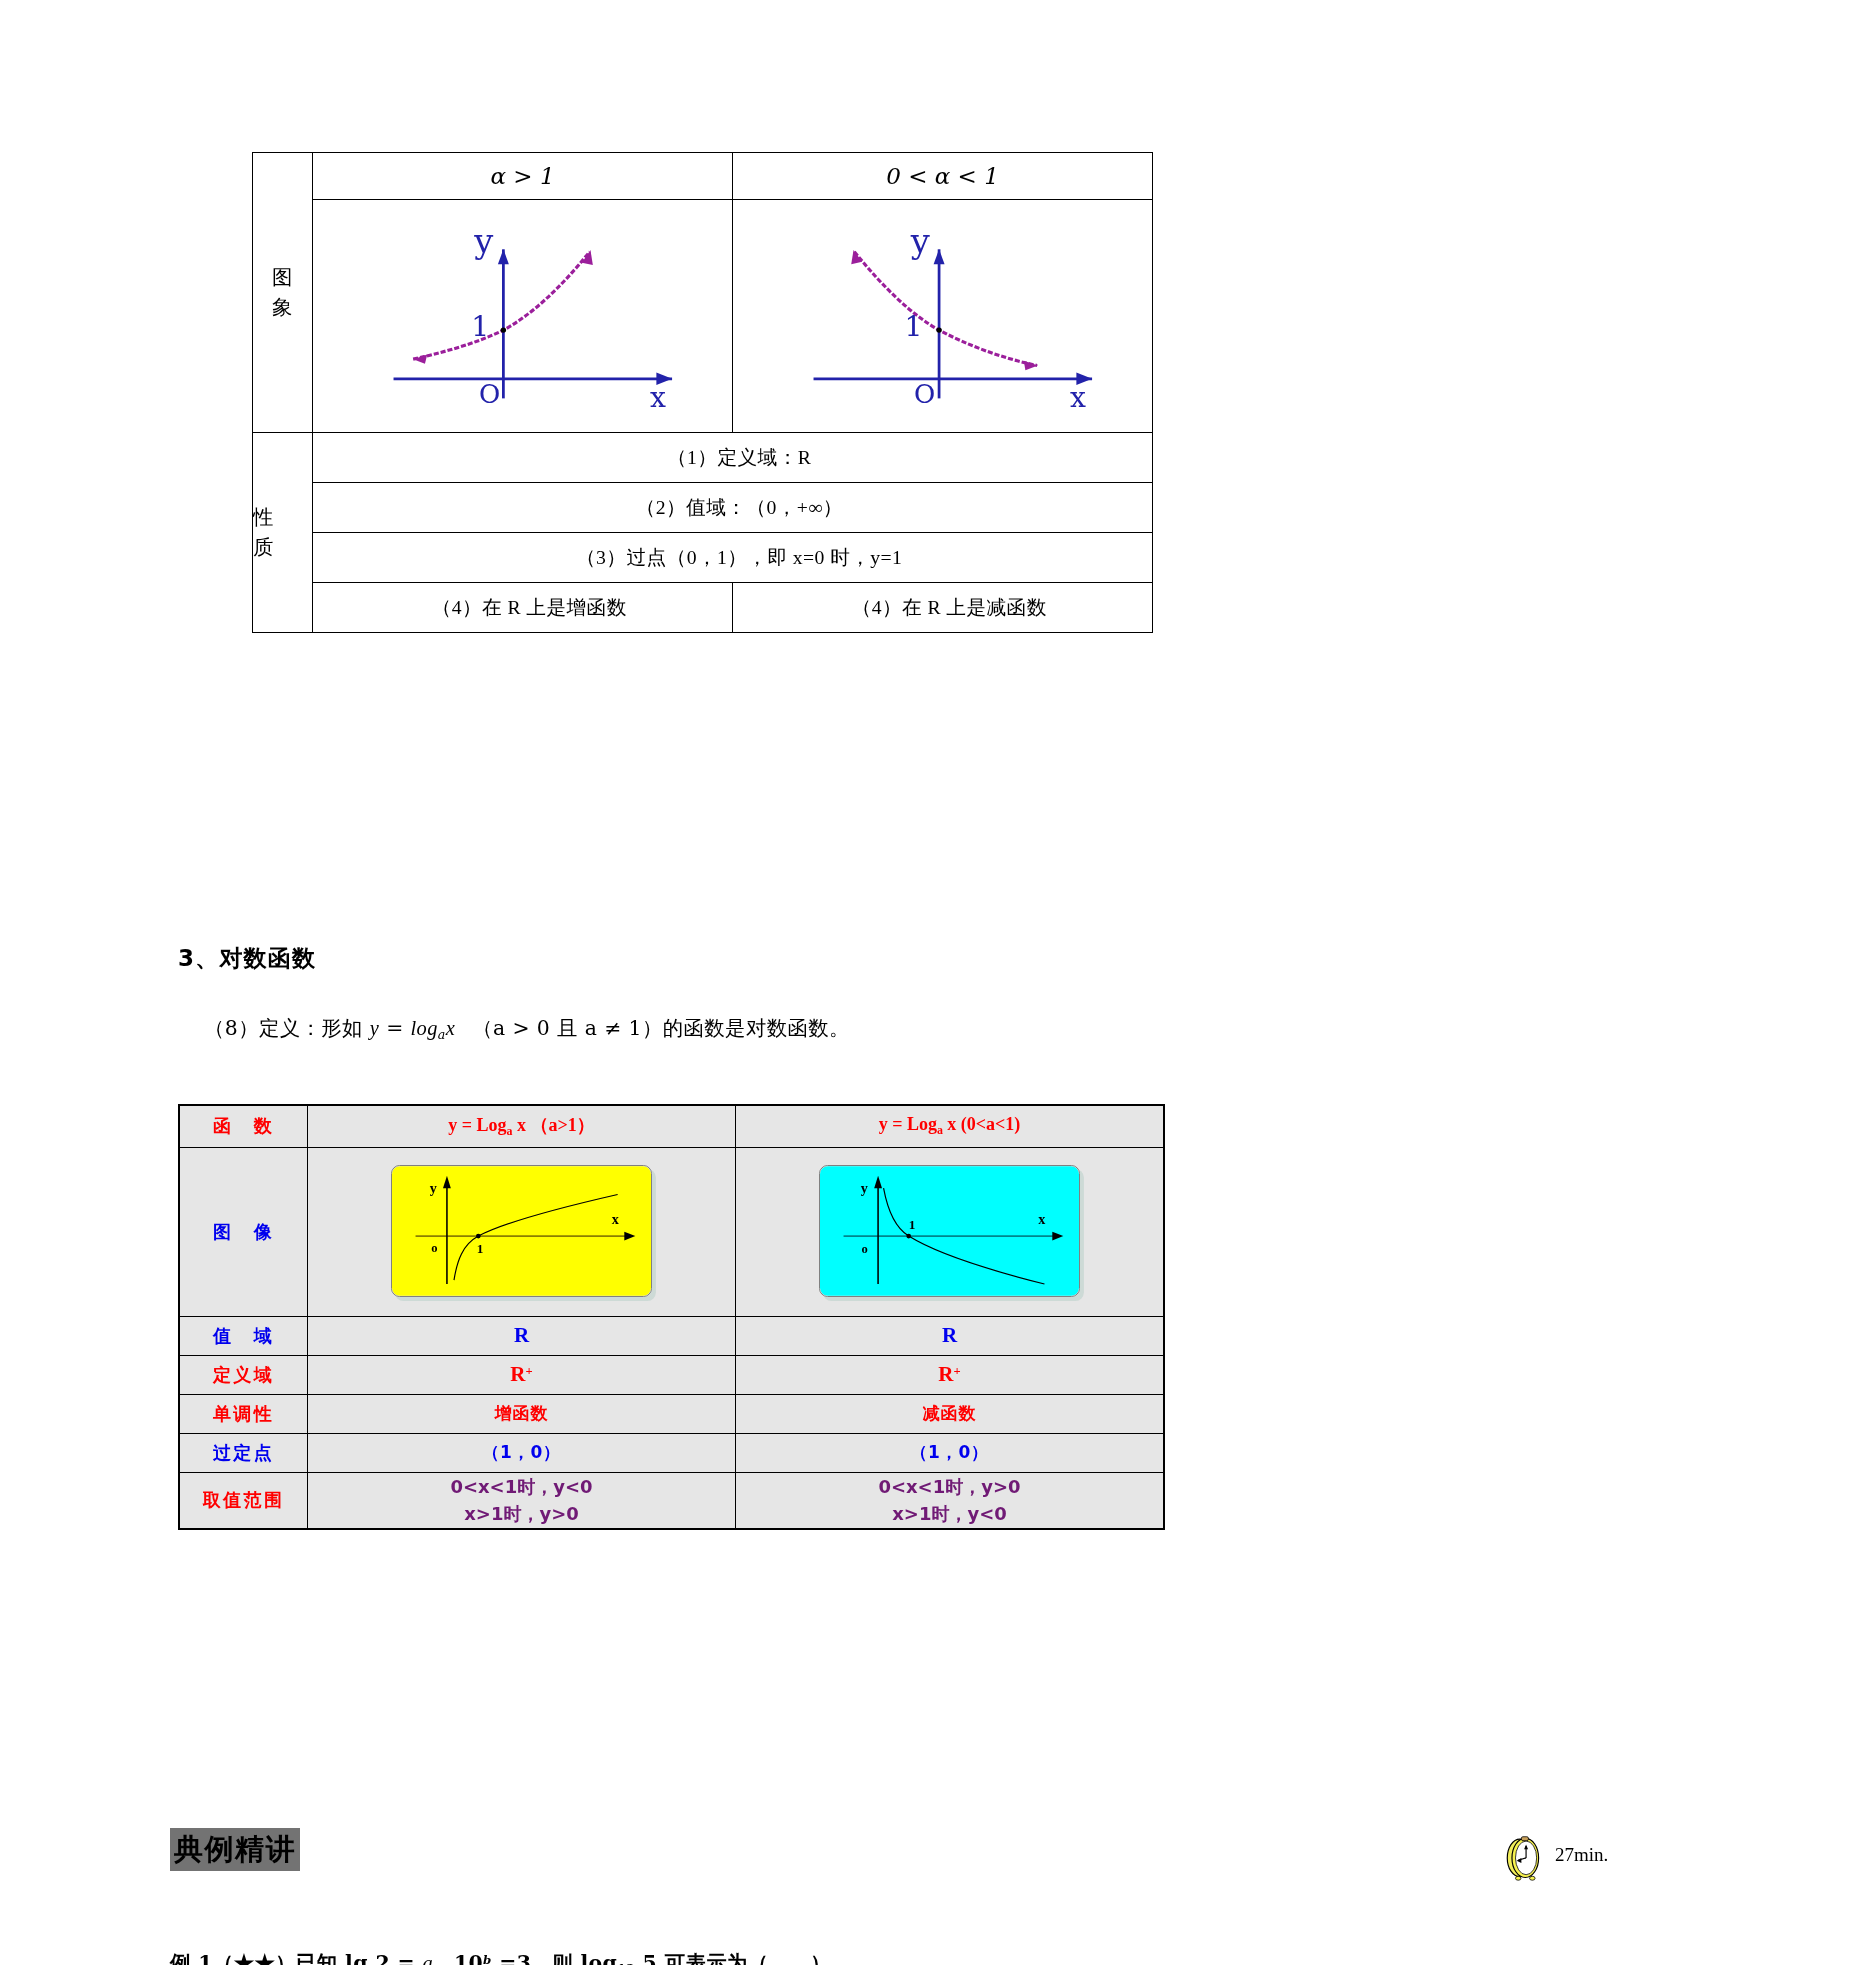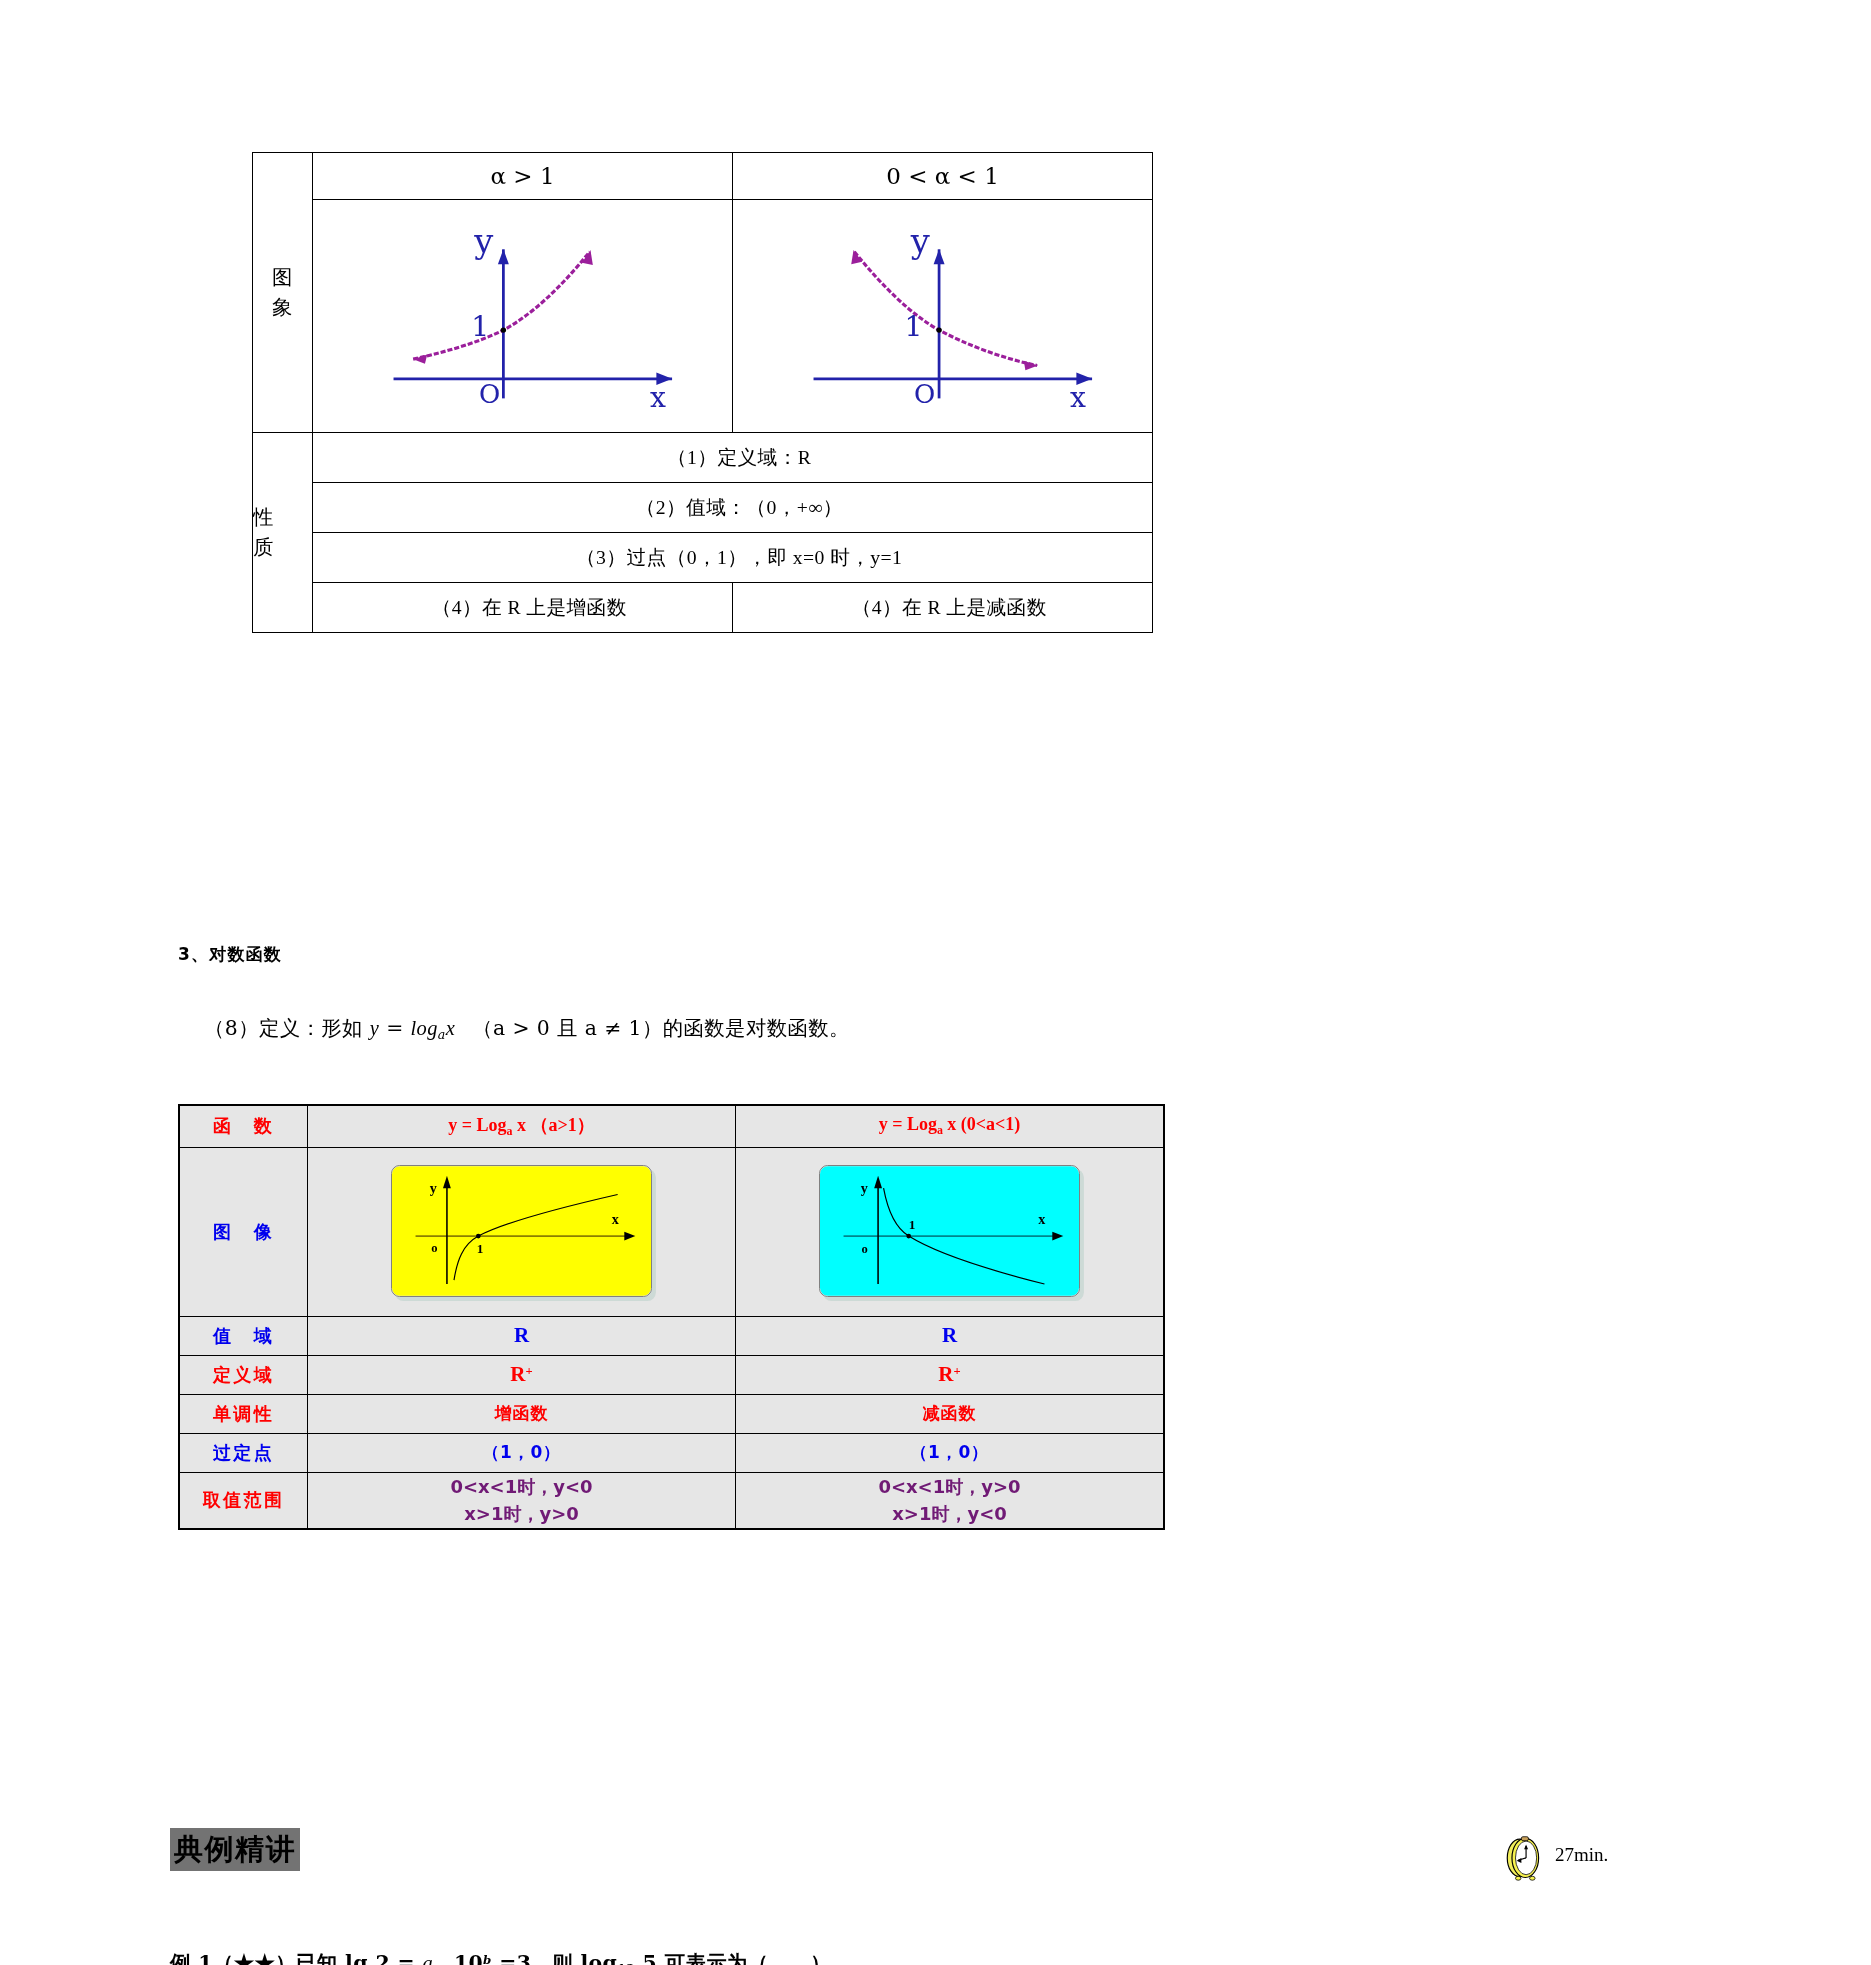--- a/index.html
+++ b/index.html
@@ -24,32 +24,32 @@
     padding:0;
     vertical-align:middle;
     text-align:center;
   }
   .t1 .sidecol{width:59px;}
   .t1 .c2,.t1 .c3{width:419px;}
   .vlabel{
     font-size:20.4px;line-height:1.45;letter-spacing:0.8px;
     font-family:"DejaVu Serif",serif;
   }
-  .cond{font-size:23px;font-family:"DejaVu Serif",serif;text-align:center;}
+  .cond{font-size:23px;font-style:italic;font-family:"DejaVu Serif",serif;text-align:center;}
   .graphcell{height:232px;position:relative;}
   .proprow td{height:49px;text-align:left;}
   .proptxt{font-size:19.7px;padding-left:13.4px;letter-spacing:0.4px;
            font-family:Liberation Serif, serif;white-space:nowrap;text-align:center;}
 
   
   .axbox{position:relative;width:100%;height:100%;}
   .axbox svg{position:absolute;left:50%;top:50%;transform:translate(-50%,-50%);}
 
   
-  .h3{position:absolute;left:178px;top:943px;font-size:17px;font-weight:bold;
+  .h3{position:absolute;left:178px;top:943px;font-size:23px;font-weight:bold;
       letter-spacing:1.2px;font-family:"DejaVu Sans",sans-serif;}
   .defline{position:absolute;left:204px;top:1014px;font-size:20.4px;
       letter-spacing:0.4px;white-space:nowrap;font-family:"DejaVu Serif",serif;}
   .defline i{font-family:"Liberation Serif",serif;}
   .sub{font-size:0.62em;vertical-align:-0.33em;font-style:italic;}
 
   
   .t2{
     position:absolute;left:178px;top:1104px;width:987px;
     border-collapse:collapse;table-layout:fixed;

